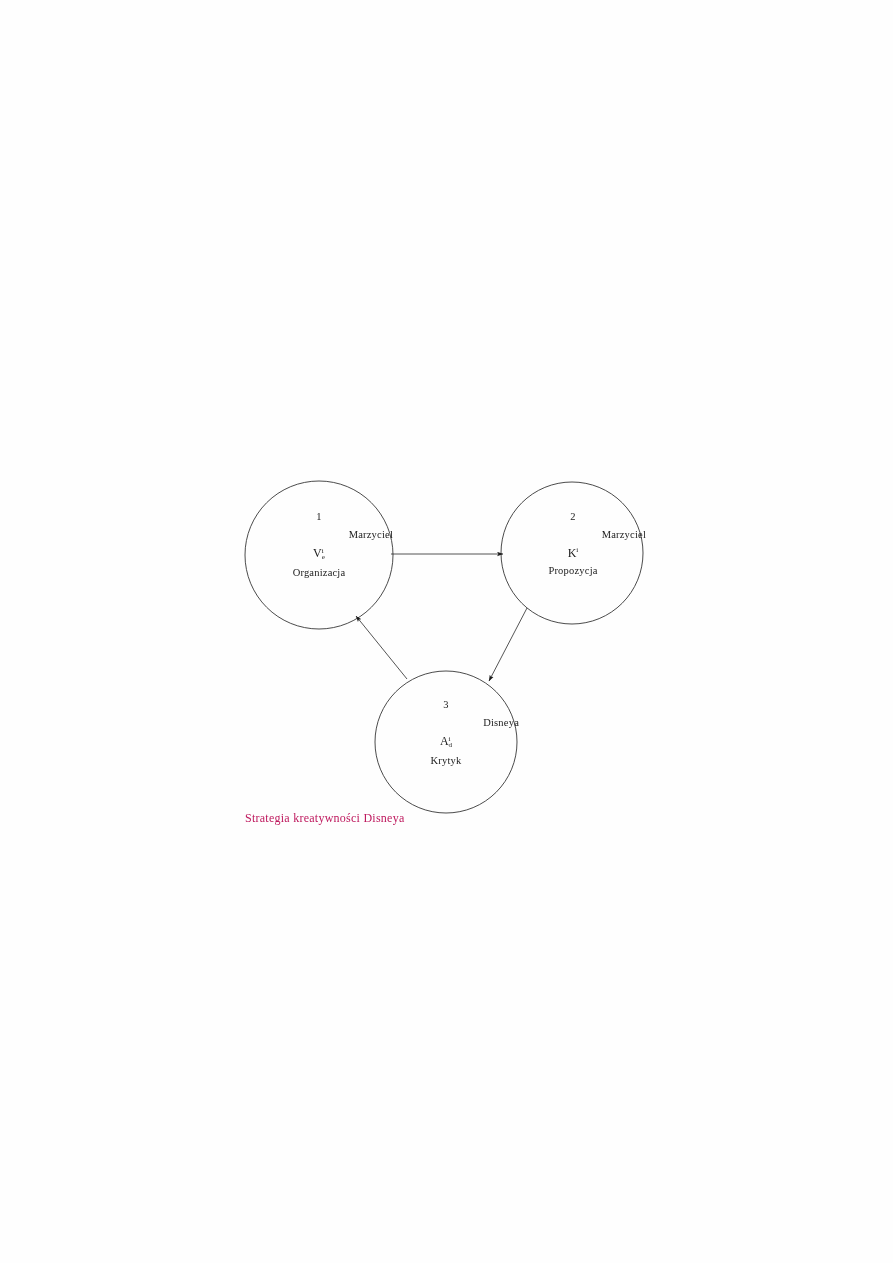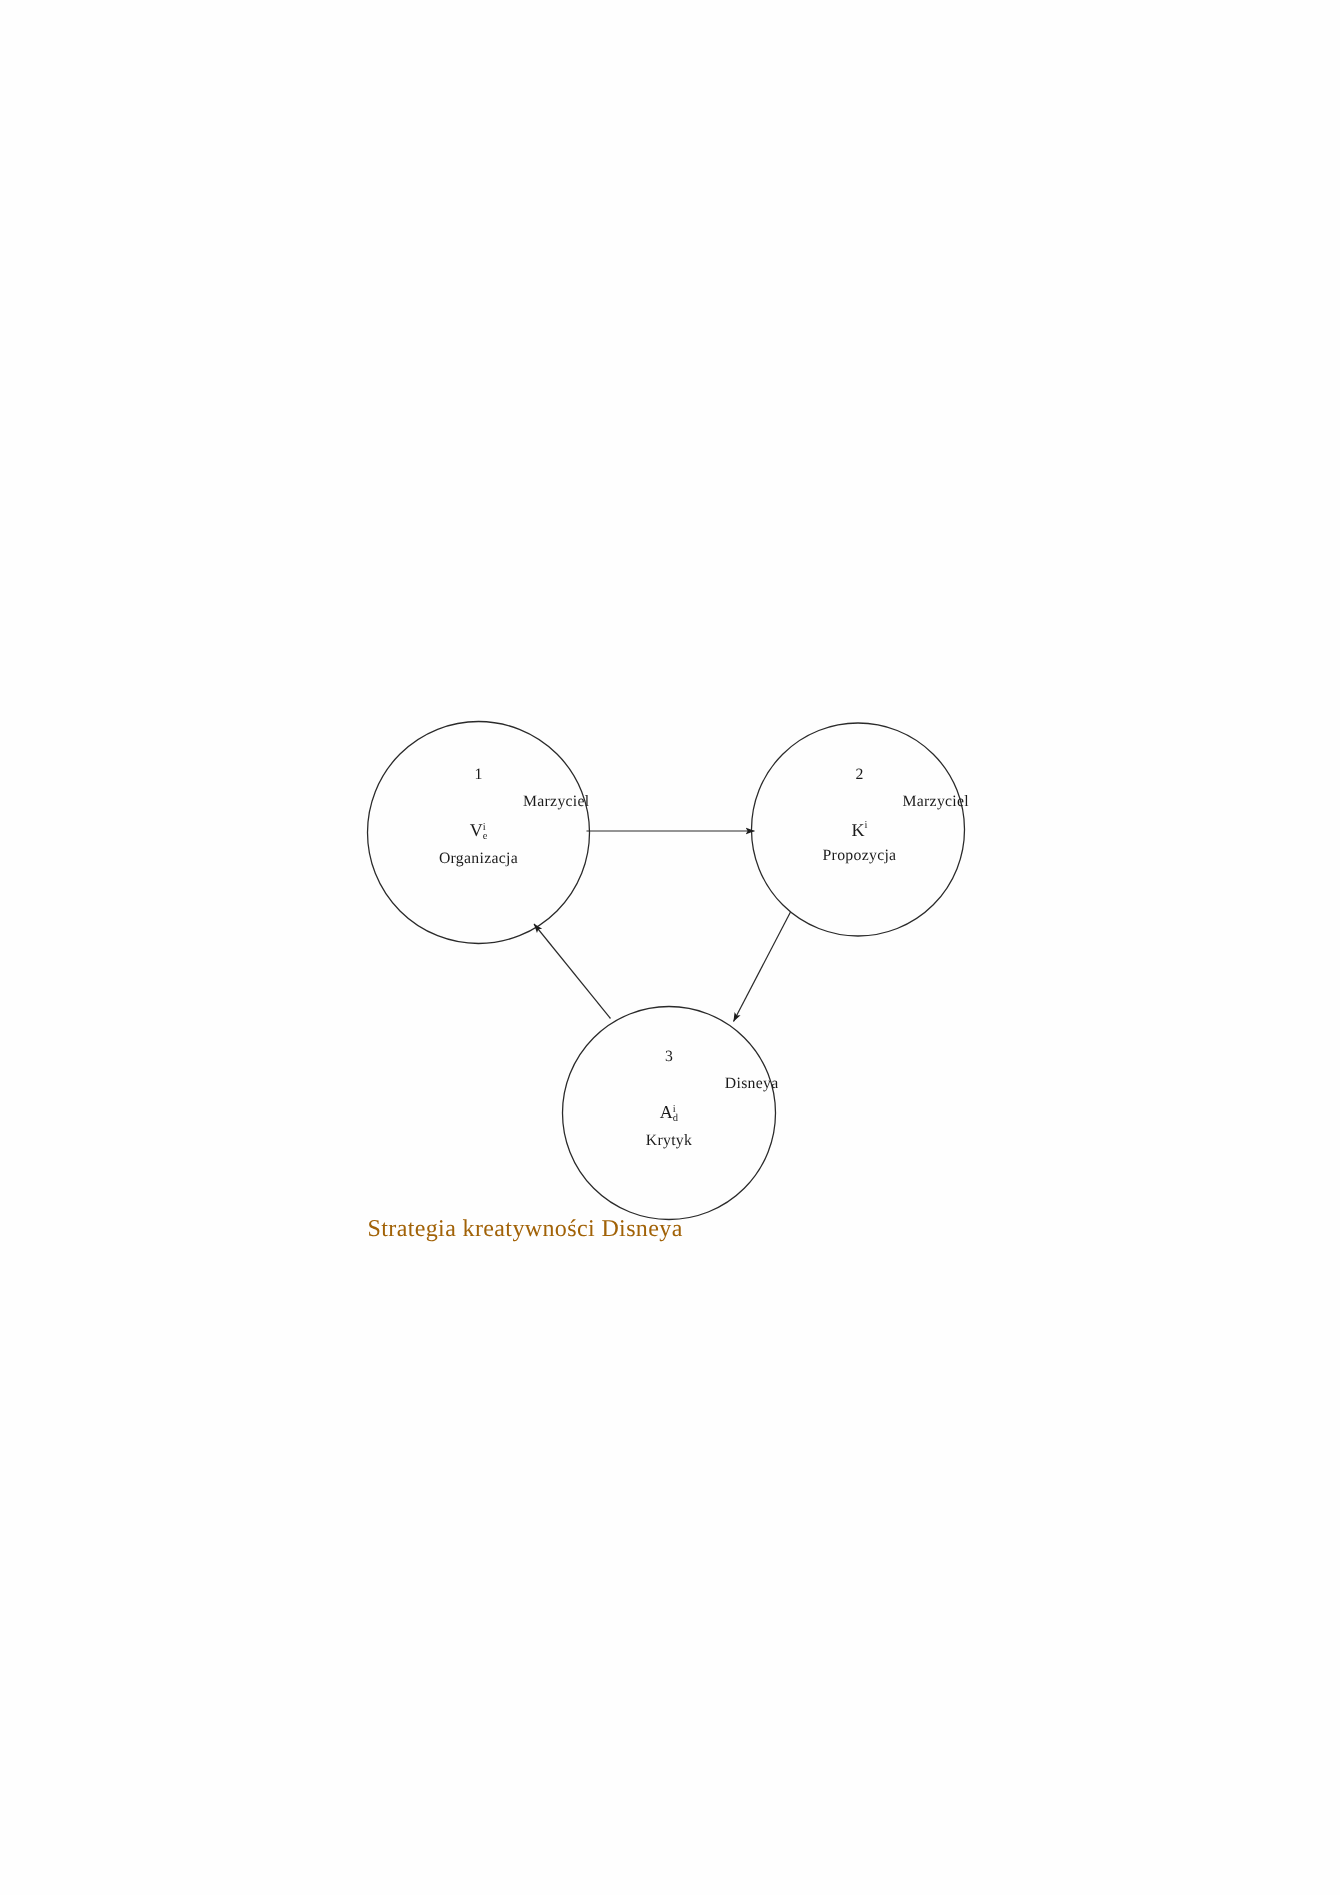--- a/index.html
+++ b/index.html
@@ -94,23 +94,23 @@
   }
 
   #node-1-label { left: 245px; top: 512px; width: 148px; }
   #node-2-label { left: 500px; top: 512px; width: 146px; }
   #node-3-label { left: 373px; top: 700px; width: 146px; }
 
   #caption {
     position: absolute;
     left: 245px;
     top: 811px;
-    font-size: 16px;
+    font-size: 12px;
     letter-spacing: 0.25px;
-    color: #a16207;
+    color: #be185d;
     white-space: nowrap;
   }
 </style>
 </head>
 <body>
 
 <div id="page">
 
   <div id="diagram">
 

